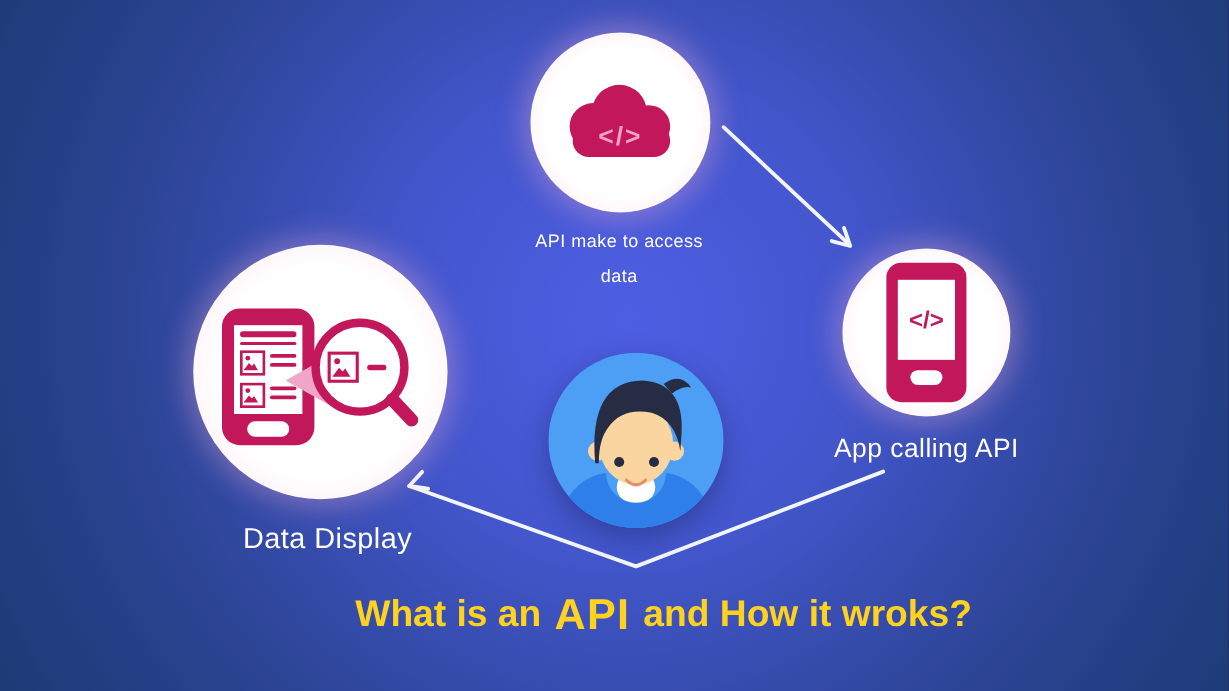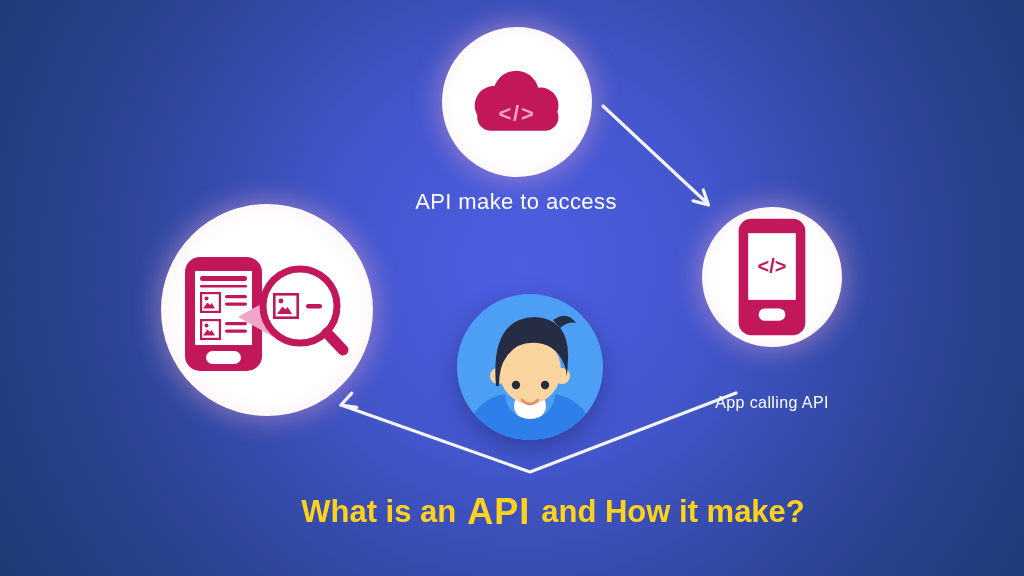--- a/index.html
+++ b/index.html
@@ -29,22 +29,22 @@
 
   .avatar-wrap {
     position:absolute; left:457px; top:294px; width:146px; height:146px;
     border-radius:50%; box-shadow: 0 8px 22px rgba(15,25,70,0.35);
   }
 
   .node-label {
     position:absolute; color:#ffffff; text-align:center;
     font-weight:500; letter-spacing:0.4px;
   }
-  .label-cloud   { left:366px; top:187px; width:300px; font-size:22px; line-height:29px; }
-  .label-phone   { left:652px; top:361px; width:240px; font-size:16px;margin-top:33px; }
+  .label-cloud   { left:366px; top:187px; width:300px; font-size:15px; line-height:29px; }
+  .label-phone   { left:652px; top:361px; width:240px; font-size:22px; }
   .label-display { left:153px; top:436px; width:240px; font-size:24px; }
 
   .title {
     position:absolute; top:491px; left:553px; transform:translateX(-50%);
     display:flex; align-items:center; gap:11px; white-space:nowrap;
     color:#FFD21E; font-weight:600; font-size:31px;
   }
   .title .hl { font-size:36px; font-weight:800; letter-spacing:1px; }
 </style>
 </head>
@@ -65,20 +65,21 @@
         <circle cx="38" cy="50" r="23"></circle>
         <circle cx="64" cy="36" r="27"></circle>
         <circle cx="93" cy="50" r="21"></circle>
         <rect x="18" y="48" width="96" height="32" rx="16"></rect>
       </g>
       <text x="65" y="68" text-anchor="middle" font-size="26" font-weight="bold" letter-spacing="2" fill="#F2A3C4">&lt;/&gt;</text>
     </svg>
   </div>
   <div class="node-label label-cloud">
     <div>API make to access</div>
+    <div>data</div>
   </div>
 
   <div class="circle circle-phone">
     <svg width="74" height="122" viewBox="0 0 76 128">
       <rect x="3" y="3" width="70" height="122" rx="13" fill="#C2185B"></rect>
       <rect x="13" y="18" width="50" height="70" fill="#FFFFFF"></rect>
       <text x="38" y="60" text-anchor="middle" font-size="21" font-weight="bold" fill="#C2185B">&lt;/&gt;</text>
       <rect x="24" y="97" width="28" height="13" rx="6.5" fill="#FFFFFF"></rect>
     </svg>
   </div>
@@ -112,20 +113,21 @@
         <circle cx="139" cy="102" r="37" fill="#FFFFFF" stroke="#C2185B" stroke-width="7"></circle>
         <rect x="112" y="89" width="26" height="26" fill="#C2185B"></rect>
         <rect x="114.6" y="91.6" width="20.8" height="20.8" fill="#FFFFFF"></rect>
         <circle cx="120" cy="97" r="2.4" fill="#C2185B"></circle>
         <path d="M116 110 L121.5 102.5 L124.5 105.5 L126.7 103 L131 110 Z" fill="#C2185B"></path>
         <rect x="145" y="100" width="16" height="4.5" rx="2.2" fill="#C2185B"></rect>
         <line x1="166" y1="129" x2="182" y2="146" stroke="#C2185B" stroke-width="11" stroke-linecap="round"></line>
       </g>
     </svg>
   </div>
+  <div class="node-label label-display">Data Display</div>
 
   <div class="avatar-wrap">
     <svg width="146" height="146" viewBox="0 0 146 146">
       <defs>
         <clipPath id="avclip">
             <circle cx="73" cy="73" r="73"></circle>
           </clipPath>
       </defs>
       <circle cx="73" cy="73" r="73" fill="#4D9FF5"></circle>
       <g clip-path="url(#avclip)">
@@ -140,16 +142,16 @@
         <circle cx="59" cy="91" r="4.2" fill="#272C45"></circle>
         <circle cx="88" cy="91" r="4.2" fill="#272C45"></circle>
         <path d="M65 106 Q73 114 81 106" stroke="#E2906B" stroke-width="2.6" fill="none" stroke-linecap="round"></path>
       </g>
     </svg>
   </div>
 
   <div class="title">
     <span>What is an</span>
     <span class="hl">API</span>
-    <span>and How it make?</span>
+    <span>and How it wroks?</span>
   </div>
 
 </div>
 
 </body></html>

